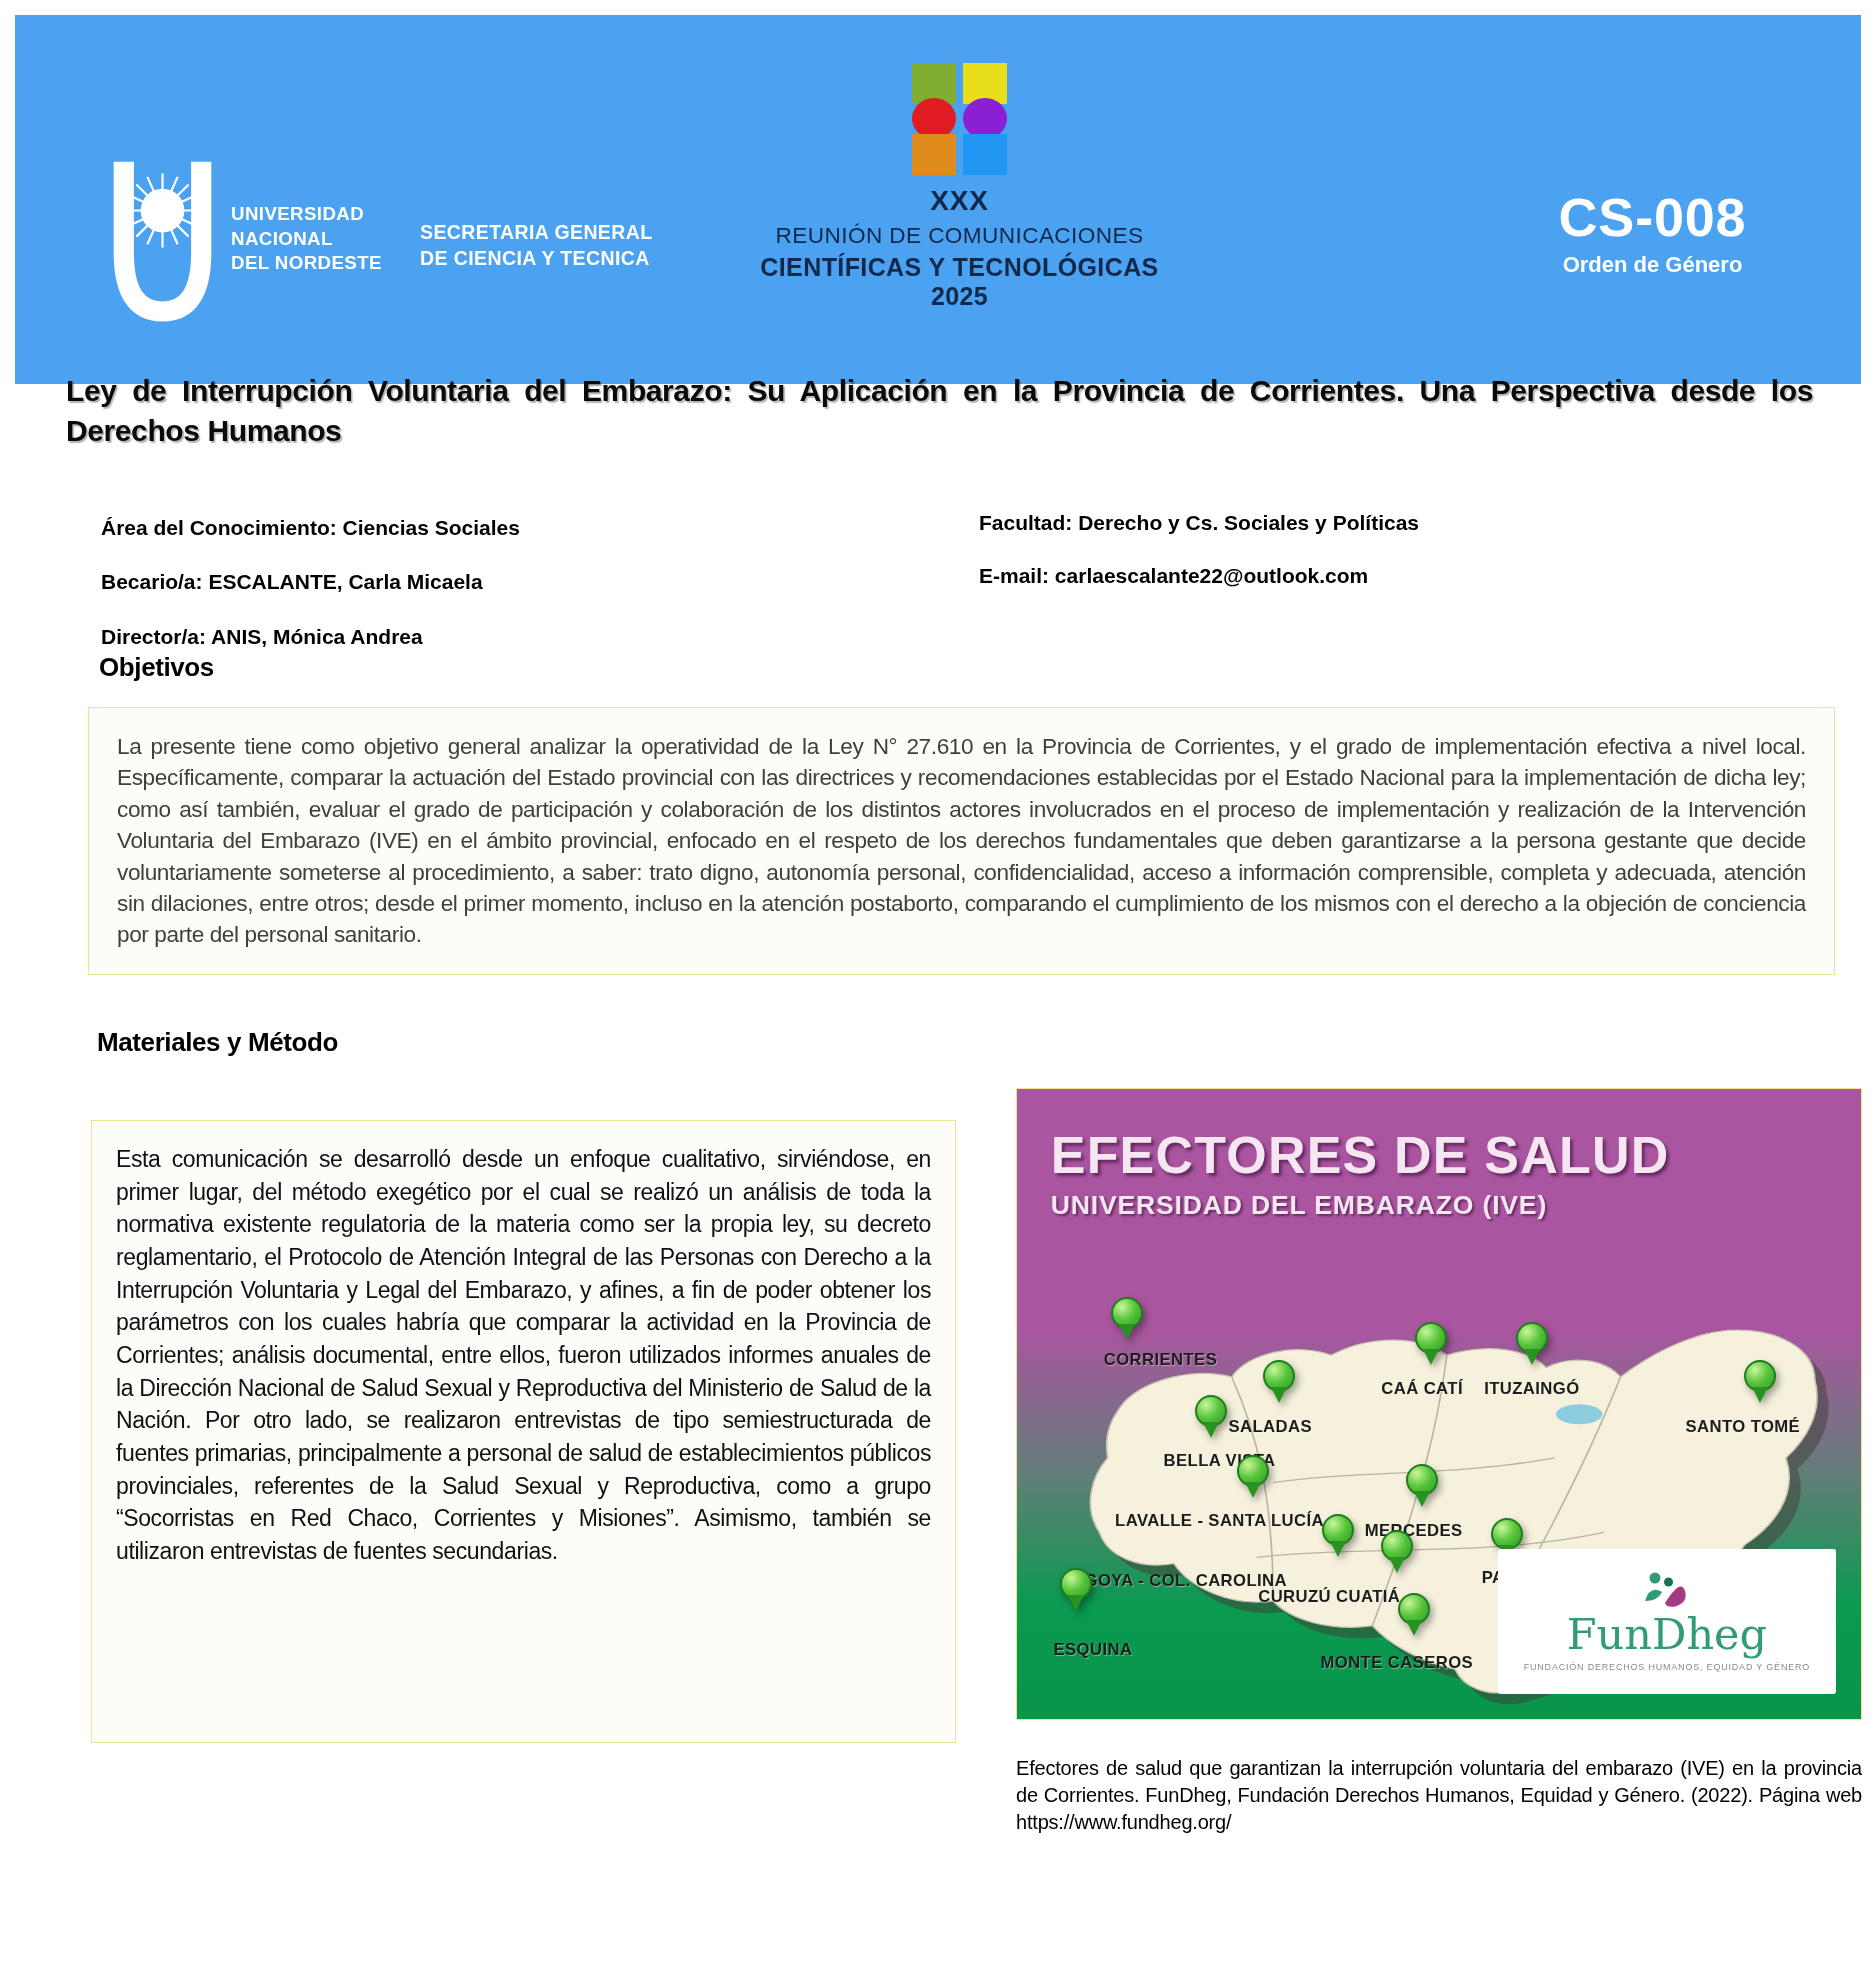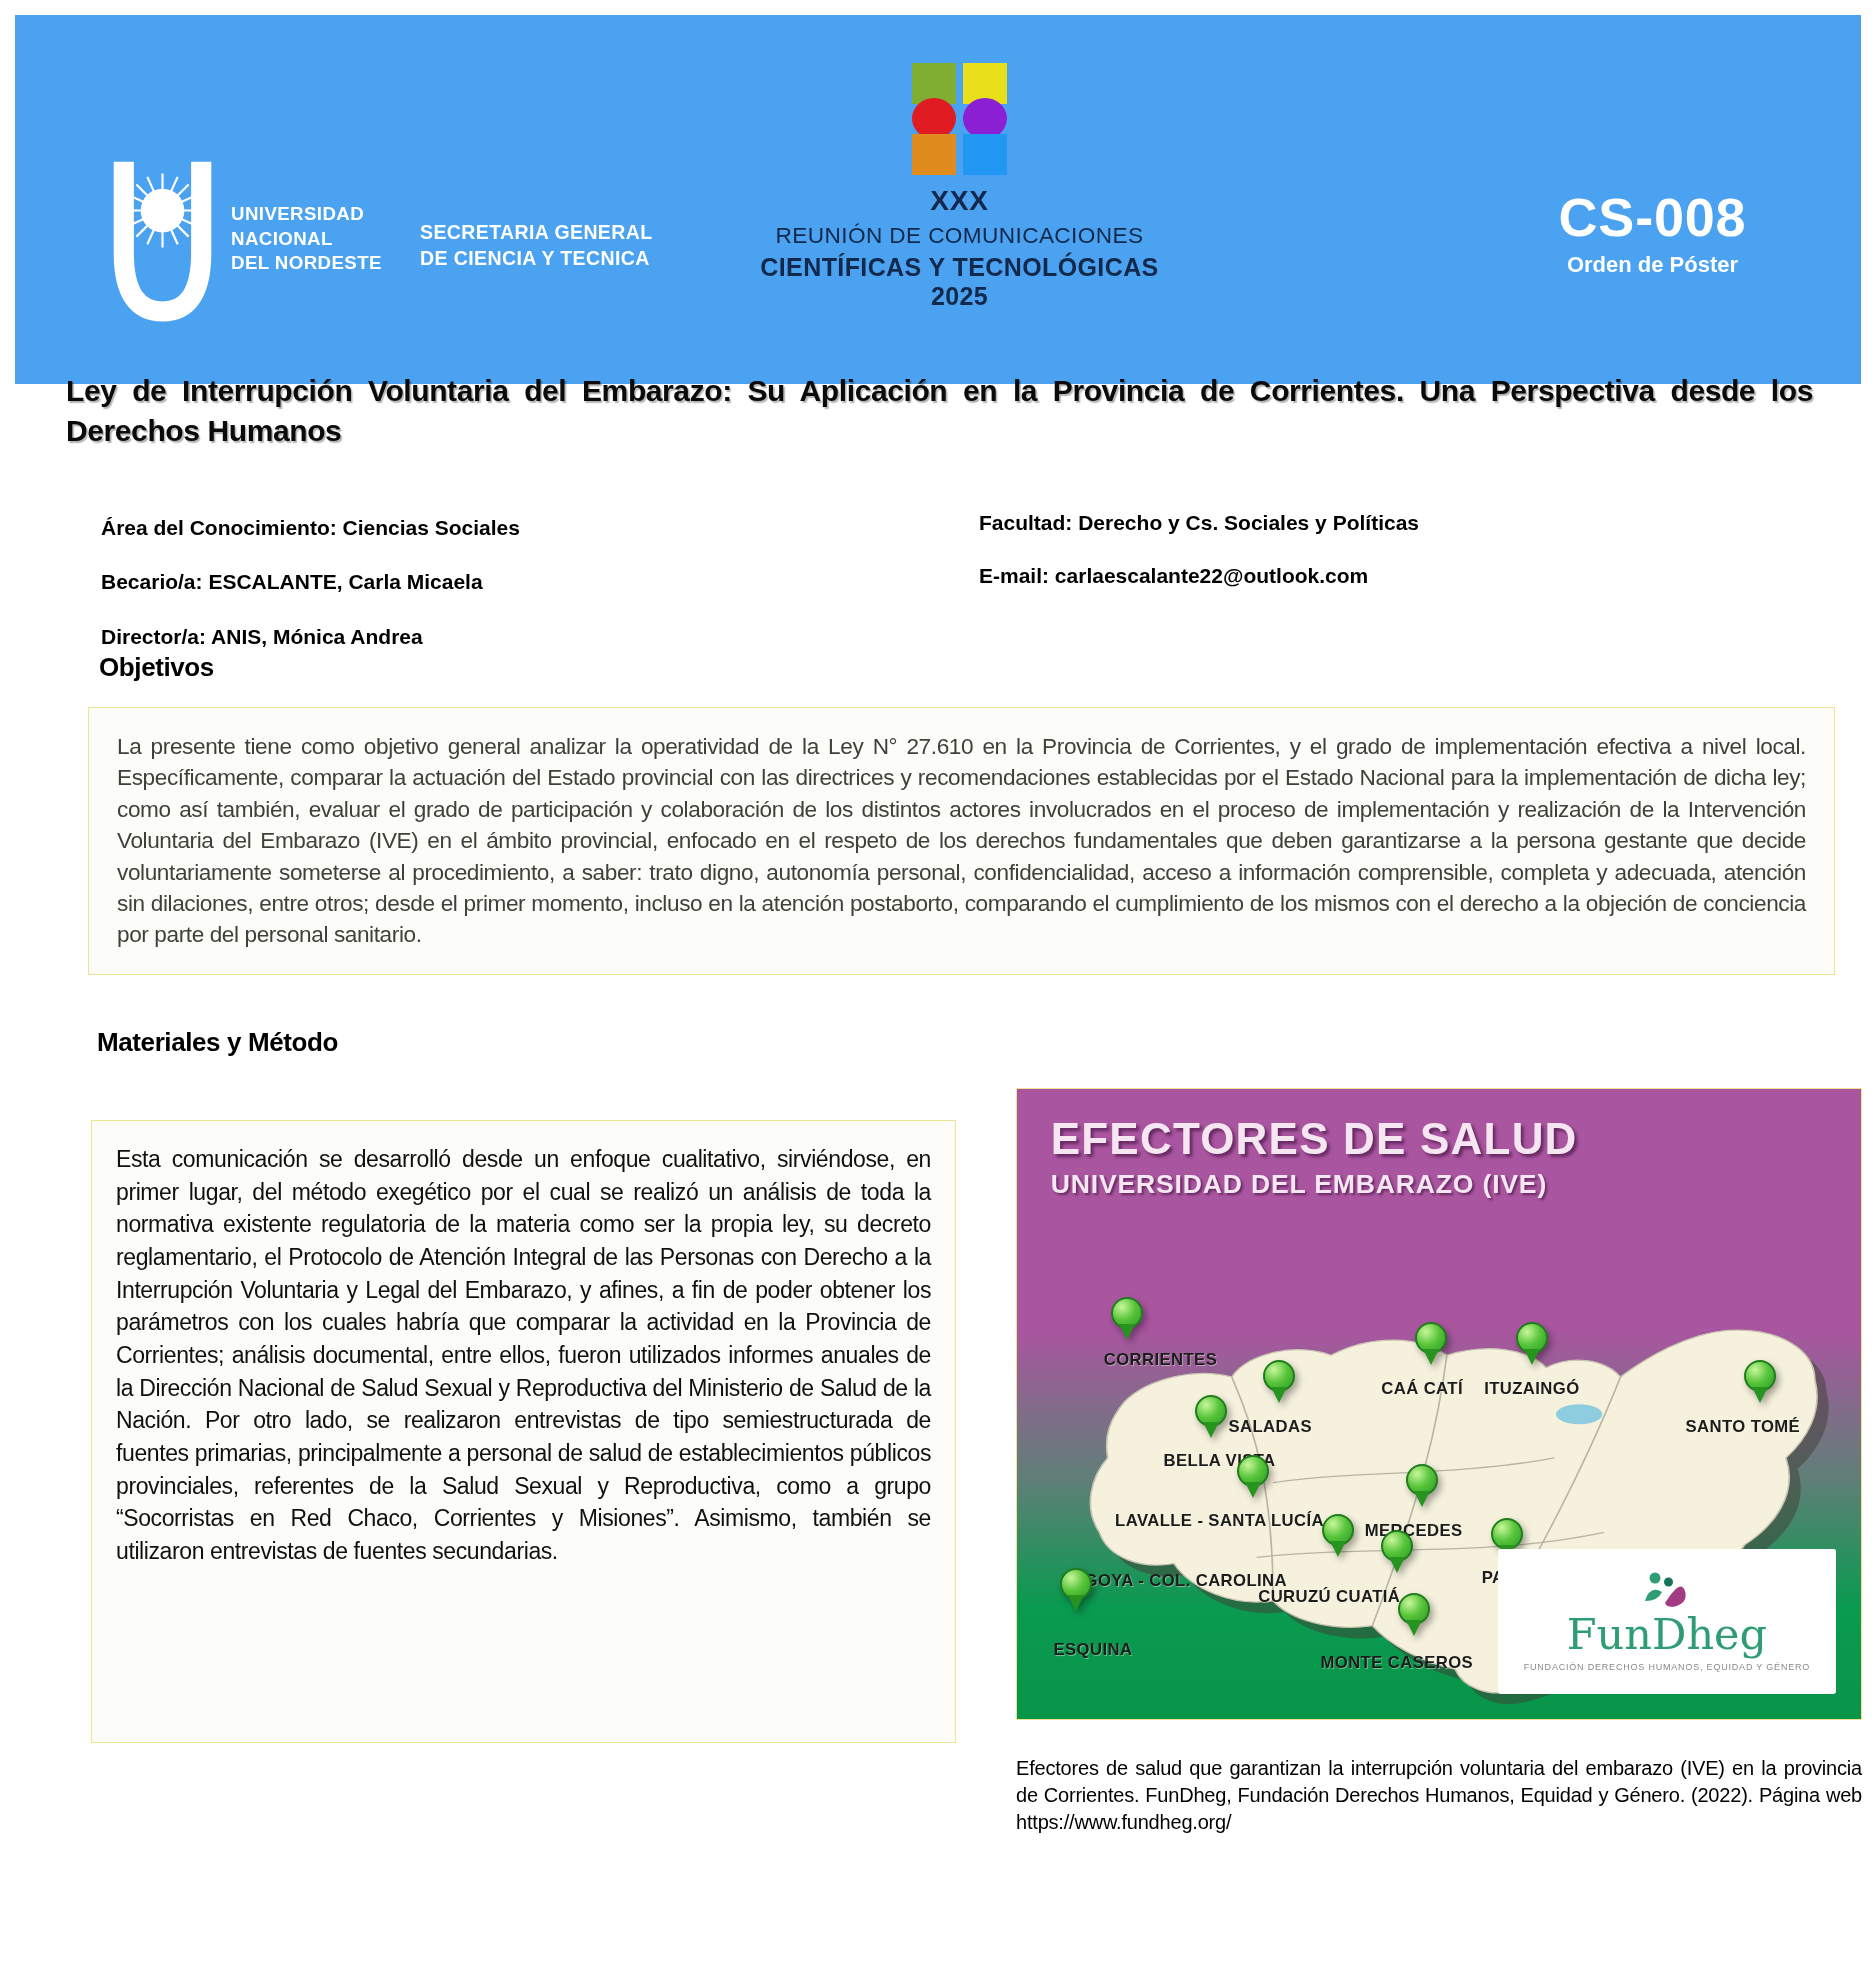--- a/index.html
+++ b/index.html
@@ -30,21 +30,21 @@
   
   .section-heading{position:absolute;font-size:26px;font-weight:bold;color:#000;letter-spacing:-0.4px;}
   .text-box{border:1.6px solid #ece48e;background:#fcfcf9;box-sizing:border-box;text-align:justify;letter-spacing:-0.4px;}
   .objetivos-box{position:absolute;left:88px;top:707px;width:1747px;padding:23px 28px;font-size:22.6px;line-height:1.39;color:#403f39;}
   .materiales-box{position:absolute;left:91px;top:1120px;width:865px;height:623px;padding:22px 24px;font-size:23px;line-height:1.42;color:#101010;}
 
   
   .figure-box{position:absolute;left:1016px;top:1088px;width:846px;height:632px;border:1.6px solid #ece48e;box-sizing:border-box;background:#fff;}
   .map-img{position:absolute;left:0;top:0;right:0;bottom:0;background:linear-gradient(180deg,#aa55a0 0%,#aa55a0 38%,#5f7f77 62%,#0a9a50 82%,#089549 100%);overflow:hidden;}
   .fig-title{position:absolute;left:4%;top:4%;color:#f6e6f2;font-weight:bold;}
-  .fig-title .t1{font-size:44px;letter-spacing:1.2px;text-shadow:2.8px 2.8px 3.2px rgba(45,5,45,0.55);}
+  .fig-title .t1{font-size:52px;letter-spacing:1.2px;text-shadow:2.8px 2.8px 3.2px rgba(45,5,45,0.55);margin-top:11px;}
   .fig-title .t2,.fig-title .t3{font-size:26.6px;letter-spacing:0.8px;margin-top:4.8px;text-shadow:2px 2px 2.4px rgba(45,5,45,0.55);}
   .map-svg{position:absolute;left:1%;top:23%;width:98%;height:75%;}
   .map-pin{position:absolute;width:32px;height:44px;transform:translate(-50%,-100%);filter:drop-shadow(3.2px 4px 3.6px rgba(0,0,0,0.35));}
   .map-pin::before{content:'';display:block;width:32px;height:32px;border-radius:50%;box-sizing:border-box;background:radial-gradient(circle at 32% 28%,#c8f79b 0%,#57c43a 48%,#2b9b26 100%);border:2.4px solid #1f7d1b;}
   .map-pin::after{content:'';position:absolute;left:50%;top:27px;transform:translateX(-50%);border-left:8.7px solid transparent;border-right:8.7px solid transparent;border-top:16px solid #27941f;}
   .map-label{position:absolute;transform:translate(-50%,0);font-weight:bold;font-size:16.7px;color:#1c1c1c;letter-spacing:0.4px;white-space:nowrap;text-align:center;text-shadow:0.8px 0.8px 0.8px rgba(250,250,240,0.45);}
   .fundheg{position:absolute;right:3%;bottom:4%;width:40%;height:23%;background:#ffffff;border-radius:2.4px;display:flex;flex-direction:column;align-items:center;justify-content:center;}
   .fundheg .wordmark{font-family:"DejaVu Serif",serif;font-size:43px;color:#2f9c74;line-height:1;}
   .fundheg .tagline{font-size:9px;color:#8a8a8a;letter-spacing:0.8px;margin-top:5.6px;}
   .fig-caption{position:absolute;left:1016px;top:1755px;width:846px;font-size:20px;line-height:1.36;color:#000;text-align:justify;letter-spacing:-0.2px;}
@@ -93,21 +93,21 @@
         <div class="lb" style="background:#2196f3;"></div>
       </div>
     </div>
     <div class="roman">XXX</div>
     <div class="l1">REUNIÓN DE COMUNICACIONES</div>
     <div class="l2">CIENTÍFICAS Y TECNOLÓGICAS 2025</div>
   </div>
 
   <div class="code-box">
     <div class="code">CS-008</div>
-    <div class="code-label">Orden de Póster</div>
+    <div class="code-label">Orden de Género</div>
   </div>
 </div>
 
 <div class="poster-title">Ley de Interrupción Voluntaria del Embarazo: Su Aplicación en la Provincia de Corrientes. Una Perspectiva desde los Derechos Humanos</div>
 
 <div class="meta abs" style="left:101px;top:516px;">Área del Conocimiento: Ciencias Sociales</div>
 <div class="meta abs" style="left:101px;top:570px;">Becario/a: ESCALANTE, Carla Micaela</div>
 <div class="meta abs" style="left:101px;top:625px;">Director/a: ANIS, Mónica Andrea</div>
 <div class="meta abs" style="left:979px;top:511px;">Facultad: Derecho y Cs. Sociales y Políticas</div>
 <div class="meta abs" style="left:979px;top:564px;">E-mail: carlaescalante22@outlook.com</div>

